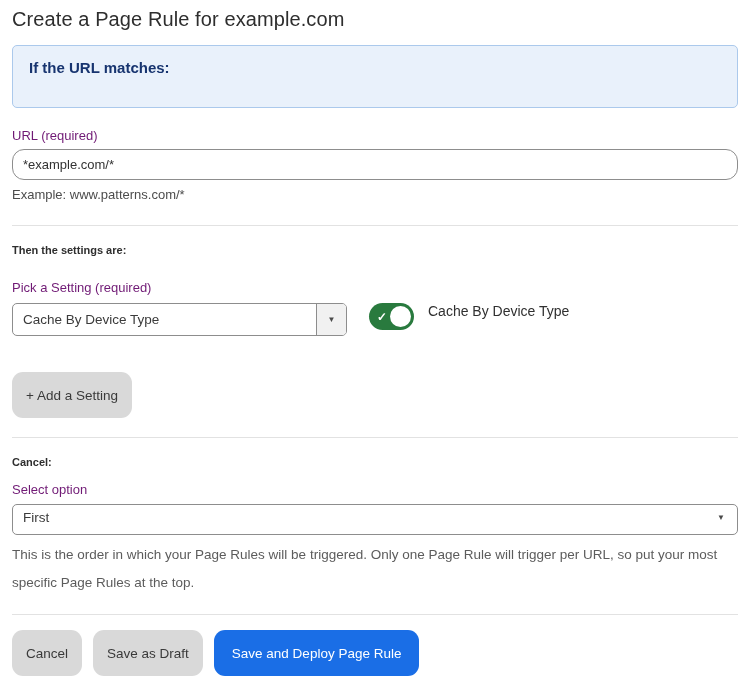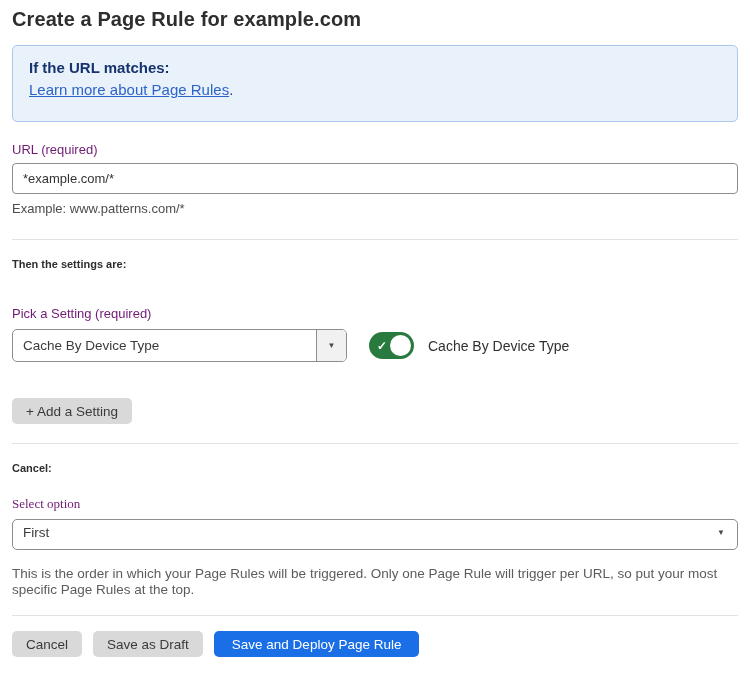--- a/index.html
+++ b/index.html
@@ -5,61 +5,61 @@
   * { box-sizing: border-box; margin: 0; padding: 0; }
   html, body { width: 750px; height: 688px; }
   body {
     font-family: "Liberation Sans", sans-serif;
     background: #ffffff;
     color: #313131;
     padding: 8px 12px 0 12px;
   }
   .page-title {
     font-size: 20px;
-    font-weight: bold;
+    font-weight: normal;
     color: #2e2e2e;
     letter-spacing: 0.1px;
   }
   
   .info-box {
     margin-top: 14px;
     background: #e9f1fb;
     border: 1px solid #abc9ec;
     border-radius: 5px;
-    padding: 11px 16px 20px 16px;
+    padding: 11px 16px 28px 16px;
     color: #1e3c78;
     font-size: 15px;
     line-height: 22px;
   }
   .info-box .info-heading { font-weight: bold; color: #17346f; }
   .info-box a.info-link {
     color: #2c64c8;
     text-decoration: underline;
     cursor: pointer;
   }
   
   .field-label { margin-top: 20px; font-size: 13px; color: #701a75; }
   .text-input {
     margin-top: 6px;
     width: 100%;
     height: 31px;
     border: 1px solid #8d8d8d;
-    border-radius: 4px;
+    border-radius: 12px;
     padding: 13px 10px;
     font-family: "Liberation Sans", sans-serif;
     font-size: 13px;
     color: #333333;
     outline: none;
     background: #ffffff;
   }
   .helper-text { margin-top: 7px; font-size: 13px; color: #4c4c4c; }
   .divider { border: none; border-top: 1px solid #e2e2e2; margin-top: 23px; }
   .section-heading { margin-top: 18px; font-size: 11px; font-weight: bold; color: #2e2e2e; }
   
-  .setting-row { margin-top: 8px; display: flex; align-items: center; }
+  .setting-row { margin-top: 8px; display: flex; align-items: flex-start; }
   .setting-select {
     width: 335px;
     height: 33px;
     border: 1px solid #8d8d8d;
     border-radius: 5px;
     display: flex;
     align-items: stretch;
     overflow: hidden;
     background: #ffffff;
     cursor: pointer;
@@ -110,24 +110,24 @@
     height: 21px;
     background: #ffffff;
     border-radius: 50%;
   }
   .toggle-label { margin-left: 14px; font-size: 14px; color: #303030; }
   
   .btn {
     display: inline-flex;
     align-items: center;
     justify-content: center;
-    height: 26px;
+    height: 46px;
     padding: 0 14px;
     border: none;
-    border-radius: 5px;
+    border-radius: 11px;
     font-family: "Liberation Sans", sans-serif;
     font-size: 13.5px;
     cursor: pointer;
   }
   .btn-gray { background: #d9d9d9; color: #3a3a3a; }
   .btn-blue { background: #1a6ee6; color: #ffffff; padding: 0 18px; }
   .add-setting { margin-top: 36px; }
   
   .order-select {
     margin-top: 7px;
@@ -138,44 +138,43 @@
     background: #ffffff;
     display: flex;
     align-items: center;
     justify-content: space-between;
     padding: 0 12px 4px 10px;
     font-size: 13.5px;
     color: #3b3b3b;
     cursor: pointer;
   }
   .order-select .select-arrow { font-size: 8px; color: #4a4a4a; }
-  .order-helper { margin-top: 16px; font-size: 13.5px; color: #5c5c5c; line-height: 16px; }
+  .order-helper { margin-top: 6px; font-size: 13.5px; color: #5c5c5c; line-height: 28px; }
   .footer-row { margin-top: 15px; display: flex; gap: 11px; }
 </style>
 </head>
 <body>
 
 
 
 <h1 class="page-title">Create a Page Rule for example.com</h1>
 
 <div class="info-box">
   <div class="info-heading">If the URL matches:</div>
-  <div><a class="info-link">Learn more about Page Rules</a><span>.</span></div>
 </div>
 
 <div class="field-label">URL (required)</div>
 <input class="text-input" type="text" value="*example.com/*" style="">
 <div class="helper-text">Example: www.patterns.com/*</div>
 
 <hr class="divider">
 
 <div class="section-heading">Then the settings are:</div>
 
-<div class="field-label" style="margin-top:36px;">Pick a Setting (required)</div>
+<div class="field-label" style="margin-top:24px;">Pick a Setting (required)</div>
 
 <div class="setting-row">
   <div class="setting-select">
     <div class="select-value">Cache By Device Type</div>
     <div class="select-arrow-box">
         <span>▼</span>
       </div>
   </div>
   <div class="toggle">
     <span class="check">✓</span>
@@ -183,21 +182,21 @@
   </div>
   <div class="toggle-label">Cache By Device Type</div>
 </div>
 
 <button class="btn btn-gray add-setting">+ Add a Setting</button>
 
 <hr class="divider" style="margin-top:19px;">
 
 <div class="section-heading">Cancel:</div>
 
-<div class="field-label" style="margin-top:22px;font-family:Liberation Serif, serif;">Select option</div>
+<div class="field-label" style="margin-top:14px;">Select option</div>
 
 <div class="order-select">
   <span>First</span>
   <span class="select-arrow">▼</span>
 </div>
 
 <div class="order-helper">This is the order in which your Page Rules will be triggered. Only one Page Rule will trigger per URL, so put your most specific Page Rules at the top.</div>
 
 <hr class="divider" style="margin-top:17px;">
 

